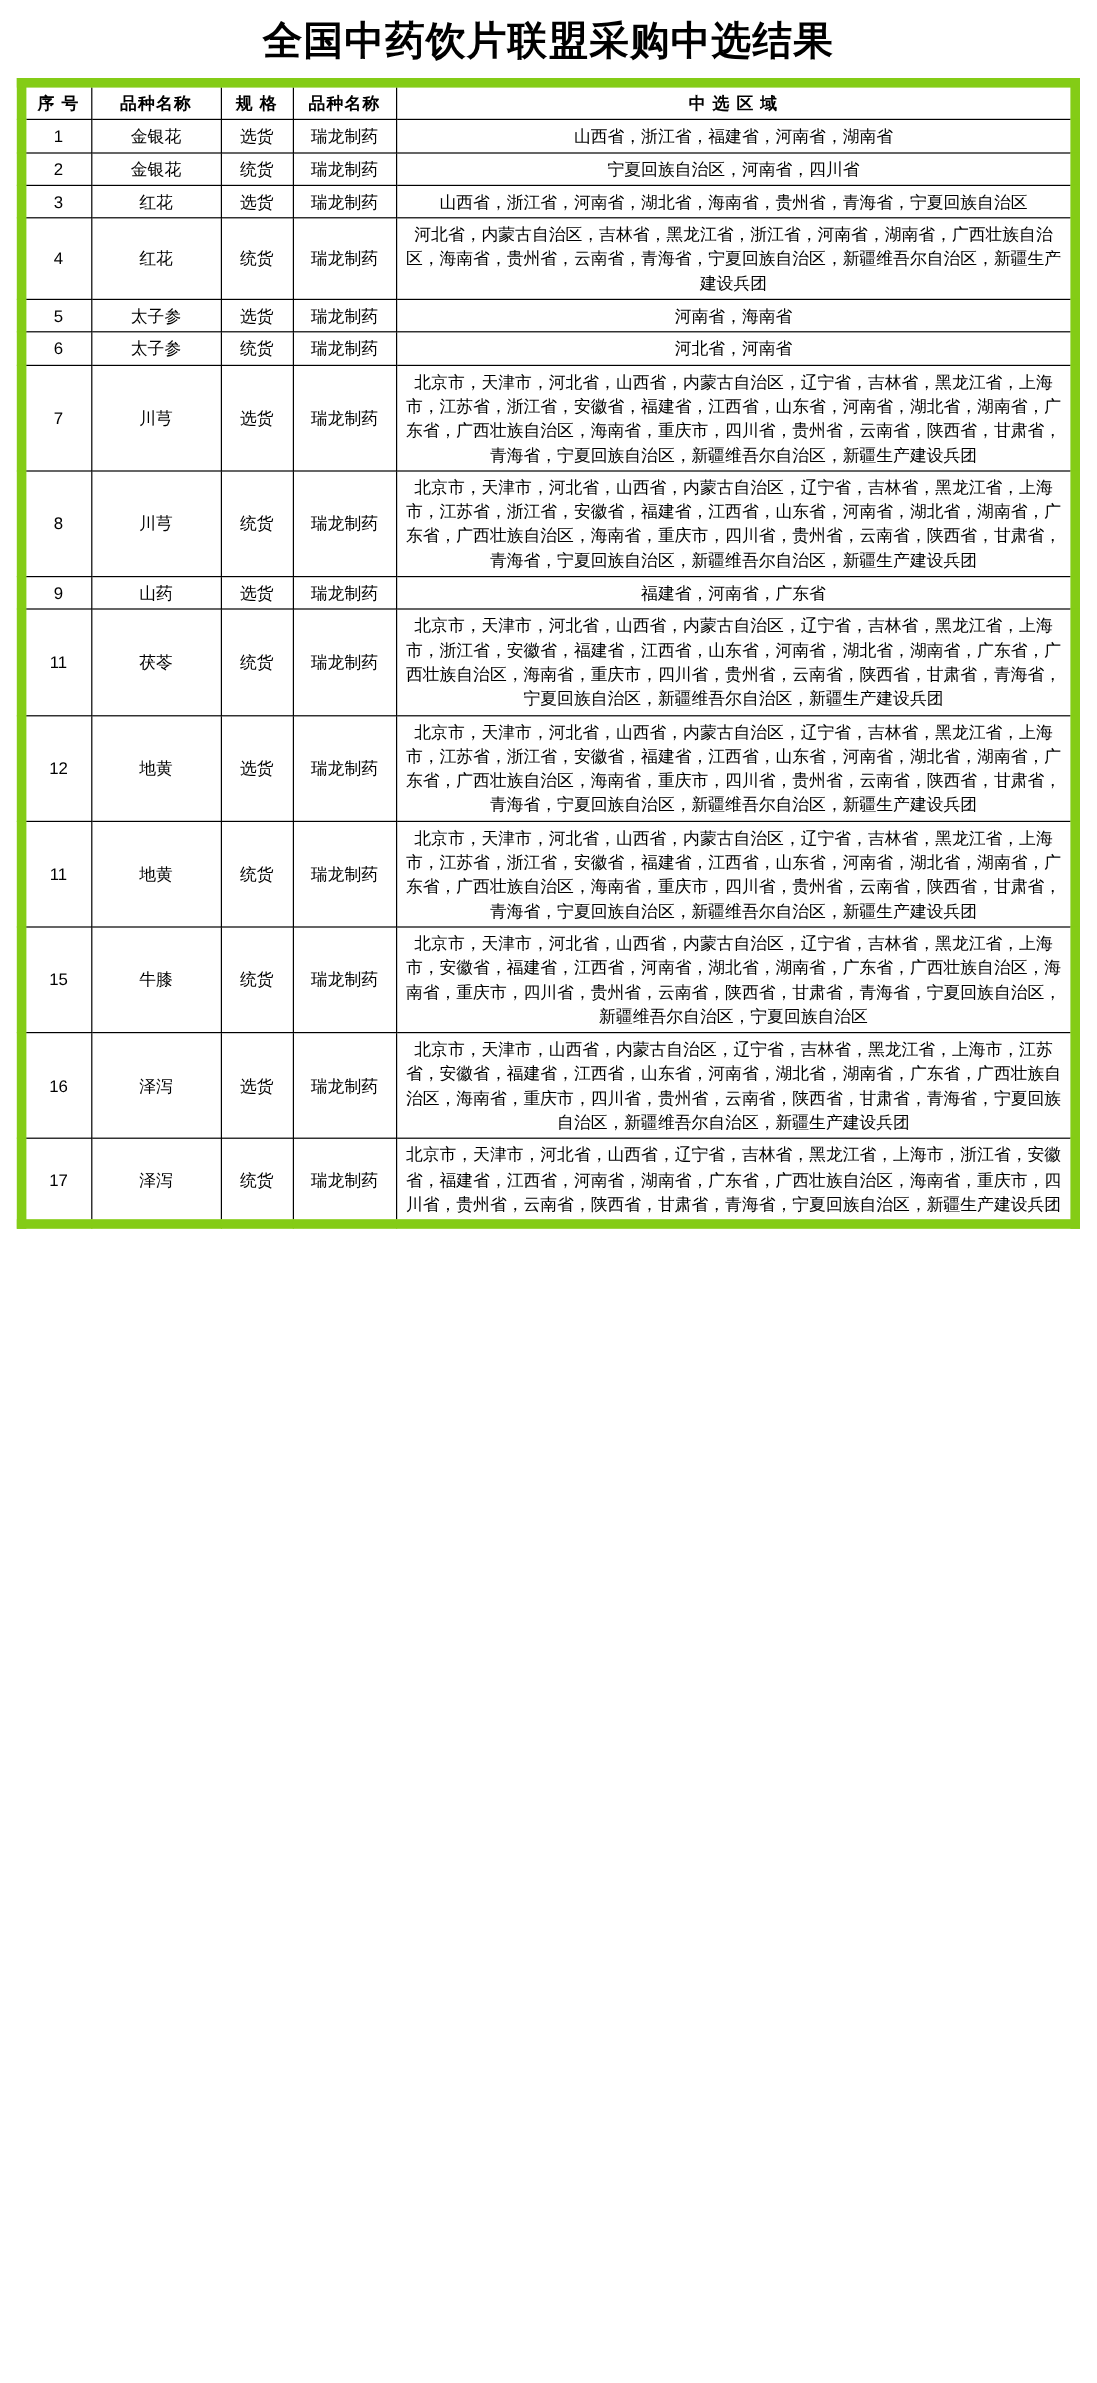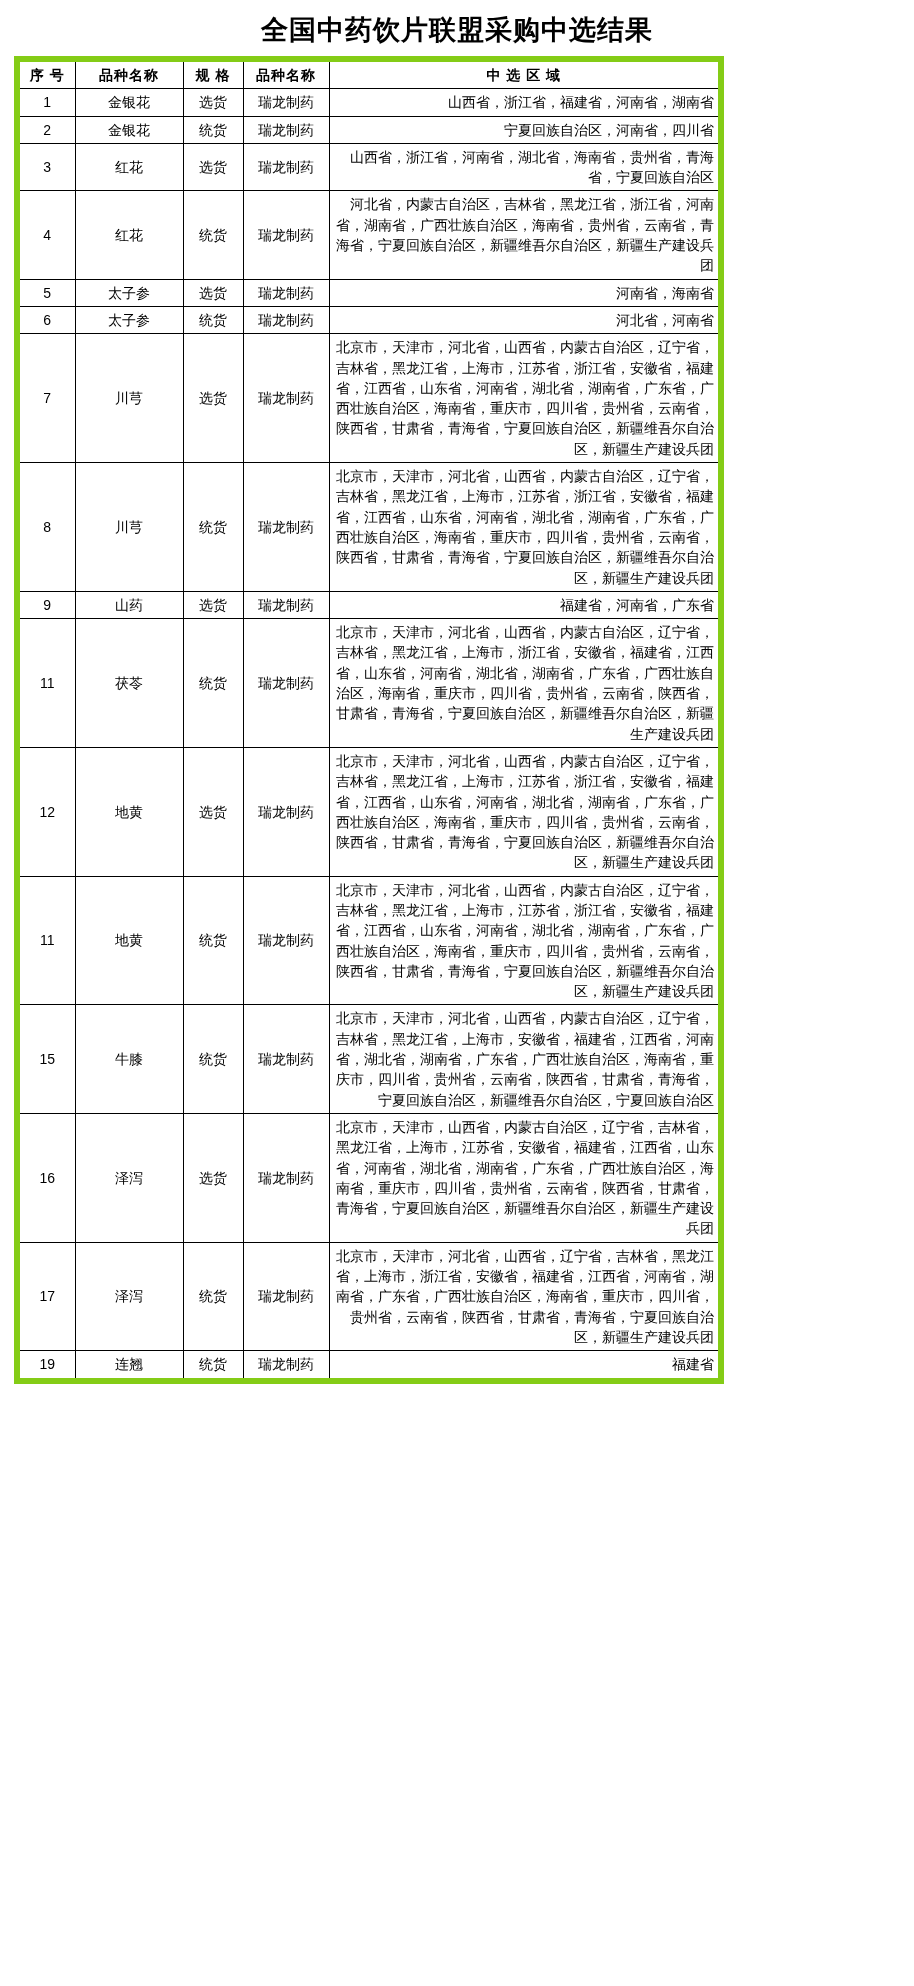--- a/index.html
+++ b/index.html
@@ -12,31 +12,31 @@
     font-family: "Liberation Sans", "DejaVu Sans", sans-serif;
     color: #000000;
   }
   .page {
     width: 914px;
     box-sizing: border-box;
     padding: 8px 14px 10px 14px;
   }
   .doc-title {
     text-align: center;
-    font-size: 27px;
+    font-size: 33px;
     font-weight: bold;
     letter-spacing: 1px;
     margin: 4px 0 8px 0;
     font-family: "DejaVu Sans", "Liberation Sans", sans-serif;
   }
   table.result-table {
     border-collapse: collapse;
-    width: 710px;
+    width: 886px;
     table-layout: fixed;
-    border: 6px solid #84cc16;
+    border: 8px solid #84cc16;
   }
   table.result-table th,
   table.result-table td {
     border: 1px solid #000;
     padding: 3px 4px;
     font-size: 14px;
     line-height: 1.45;
     vertical-align: middle;
   }
   thead th {
@@ -53,21 +53,21 @@
   col.c-region { width: auto; }
 
   td.cell-index,
   td.cell-name,
   td.cell-spec,
   td.cell-ent {
     text-align: center;
     white-space: nowrap;
   }
   td.cell-region {
-    text-align: right;
+    text-align: center;
     line-height: 1.5;
   }
   .title-wrap { width: 886px; margin: 0 auto; }
 </style>
 </head>
 <body>
 
 <div class="page">
   <div class="title-wrap">
     <div class="doc-title">全国中药饮片联盟采购中选结果</div>
@@ -189,22 +189,15 @@
           <td class="cell-ent">瑞龙制药</td>
           <td class="cell-region">北京市，天津市，山西省，内蒙古自治区，辽宁省，吉林省，黑龙江省，上海市，江苏省，安徽省，福建省，江西省，山东省，河南省，湖北省，湖南省，广东省，广西壮族自治区，海南省，重庆市，四川省，贵州省，云南省，陕西省，甘肃省，青海省，宁夏回族自治区，新疆维吾尔自治区，新疆生产建设兵团</td>
         </tr>
         <tr>
           <td class="cell-index">17</td>
           <td class="cell-name">泽泻</td>
           <td class="cell-spec">统货</td>
           <td class="cell-ent">瑞龙制药</td>
           <td class="cell-region">北京市，天津市，河北省，山西省，辽宁省，吉林省，黑龙江省，上海市，浙江省，安徽省，福建省，江西省，河南省，湖南省，广东省，广西壮族自治区，海南省，重庆市，四川省，贵州省，云南省，陕西省，甘肃省，青海省，宁夏回族自治区，新疆生产建设兵团</td>
         </tr>
-        <tr>
-          <td class="cell-index">19</td>
-          <td class="cell-name">连翘</td>
-          <td class="cell-spec">统货</td>
-          <td class="cell-ent">瑞龙制药</td>
-          <td class="cell-region">福建省</td>
-        </tr>
       </tbody>
   </table>
 </div>
 
 </body></html>

